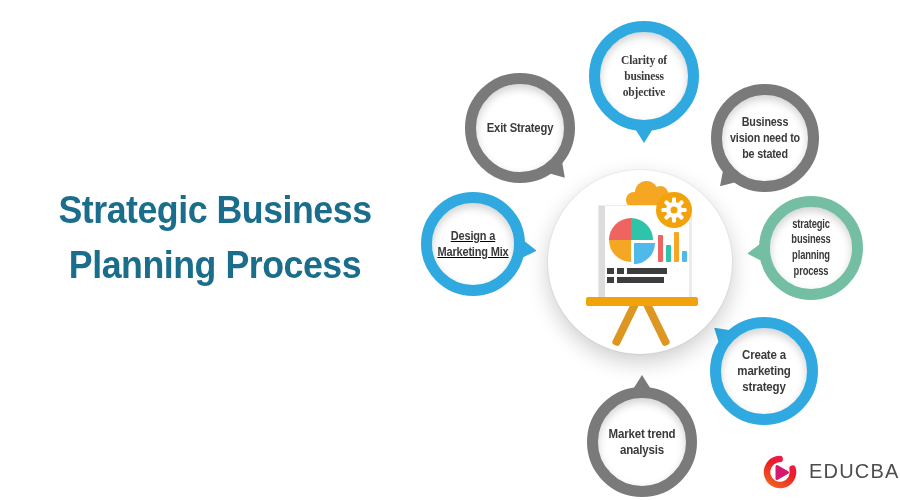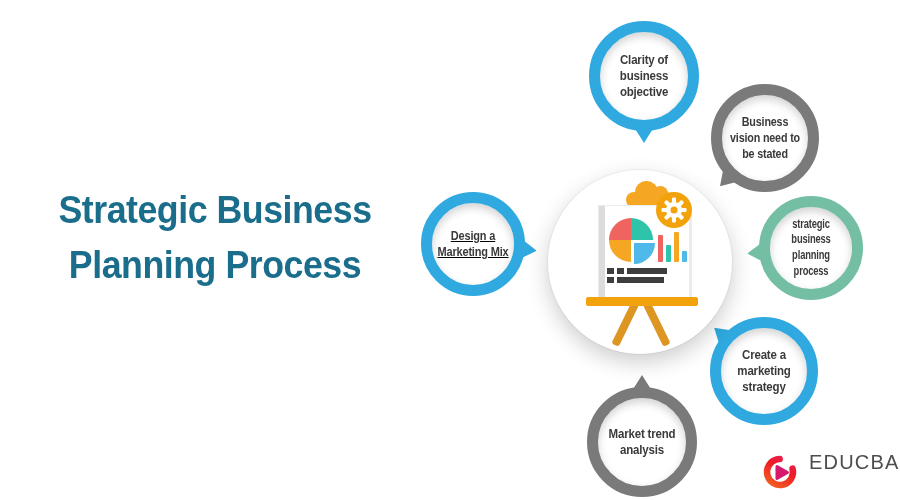--- a/index.html
+++ b/index.html
@@ -21,21 +21,21 @@
   .node .label{position:relative;z-index:3;text-align:center;color:var(--c-node_text);
         font-weight:bold;font-size:12.5px;line-height:1.3;width:96px;
         letter-spacing:-0.2px;transform:scaleX(0.92);}
   .tail-rot{position:absolute;inset:-11px;pointer-events:none;}
   .tail-tri{position:absolute;left:50%;bottom:-12px;width:30px;height:21px;
         transform:translateX(-50%);clip-path:polygon(50% 100%,6% 0,94% 0);}
   .node.blue .tail-tri{background:var(--c-node_blue);}
   .node.gray .tail-tri{background:var(--c-node_gray);}
   .node.teal .tail-tri{background:var(--c-node_teal);}
 
-  .n0{left:589px;top:21px;width:88px;height:88px;}
+  .n0{left:589px;top:21px;width:88px;height:88px;font-family:Liberation Serif, serif;}
   .n1{left:711px;top:84px;width:86px;height:86px;}
   .n2{left:759px;top:196px;width:82px;height:82px;}
   .n3{left:710px;top:317px;width:86px;height:86px;}
   .n4{left:587px;top:387px;width:88px;height:88px;}
   .n5{left:466px;top:317px;width:86px;height:86px;}
   .n6{left:421px;top:192px;width:82px;height:82px;text-decoration:underline;}
   .n7{left:465px;top:73px;width:88px;height:88px;}
 
   .n0 .tail-rot{transform:rotate(0deg);}
   .n1 .tail-rot{transform:rotate(43deg);}
@@ -88,21 +88,21 @@
   .ln2{width:47px;}
   .gear-badge{left:108px;top:22px;width:36px;height:36px;}
   .tray{left:38px;top:127px;width:112px;height:9px;border-radius:2px;
         background:var(--c-illus_amber);z-index:2;}
   .leg{top:132px;width:8px;height:48px;border-radius:3px;background:var(--c-illus_leg);
         transform-origin:top center;z-index:1;}
   .leg-l{left:84px;transform:rotate(26deg);}
   .leg-r{left:94px;transform:rotate(-26deg);}
 
   
-  .brand{position:absolute;left:760px;top:451px;display:flex;align-items:flex-start;gap:9px;}
+  .brand{position:absolute;left:760px;top:451px;display:flex;align-items:center;gap:9px;}
   .brand-text{color:var(--c-logo_text);font-size:20px;letter-spacing:1.2px;}
 </style>
 </head>
 <body>
 
 <div id="stage">
 
   <div class="title">
     <div>Strategic Business</div>
     <div>Planning Process</div>
@@ -144,20 +144,26 @@
   </div>
 
 
   <div class="node blue n6">
     <div class="tail-rot">
         <div class="tail-tri"></div>
       </div>
     <div class="label">Design a Marketing Mix</div>
   </div>
 
+  <div class="node gray n7">
+    <div class="tail-rot">
+        <div class="tail-tri"></div>
+      </div>
+    <div class="label">Exit Strategy</div>
+  </div>
 
   <div class="center-circle">
     <div class="illus">
       <div class="cloud"></div>
       <div class="leg leg-l"></div>
       <div class="leg leg-r"></div>
       <div class="board">
         <div class="edge"></div>
         <div class="pie"></div>
         <div class="pie-wedge"></div>

